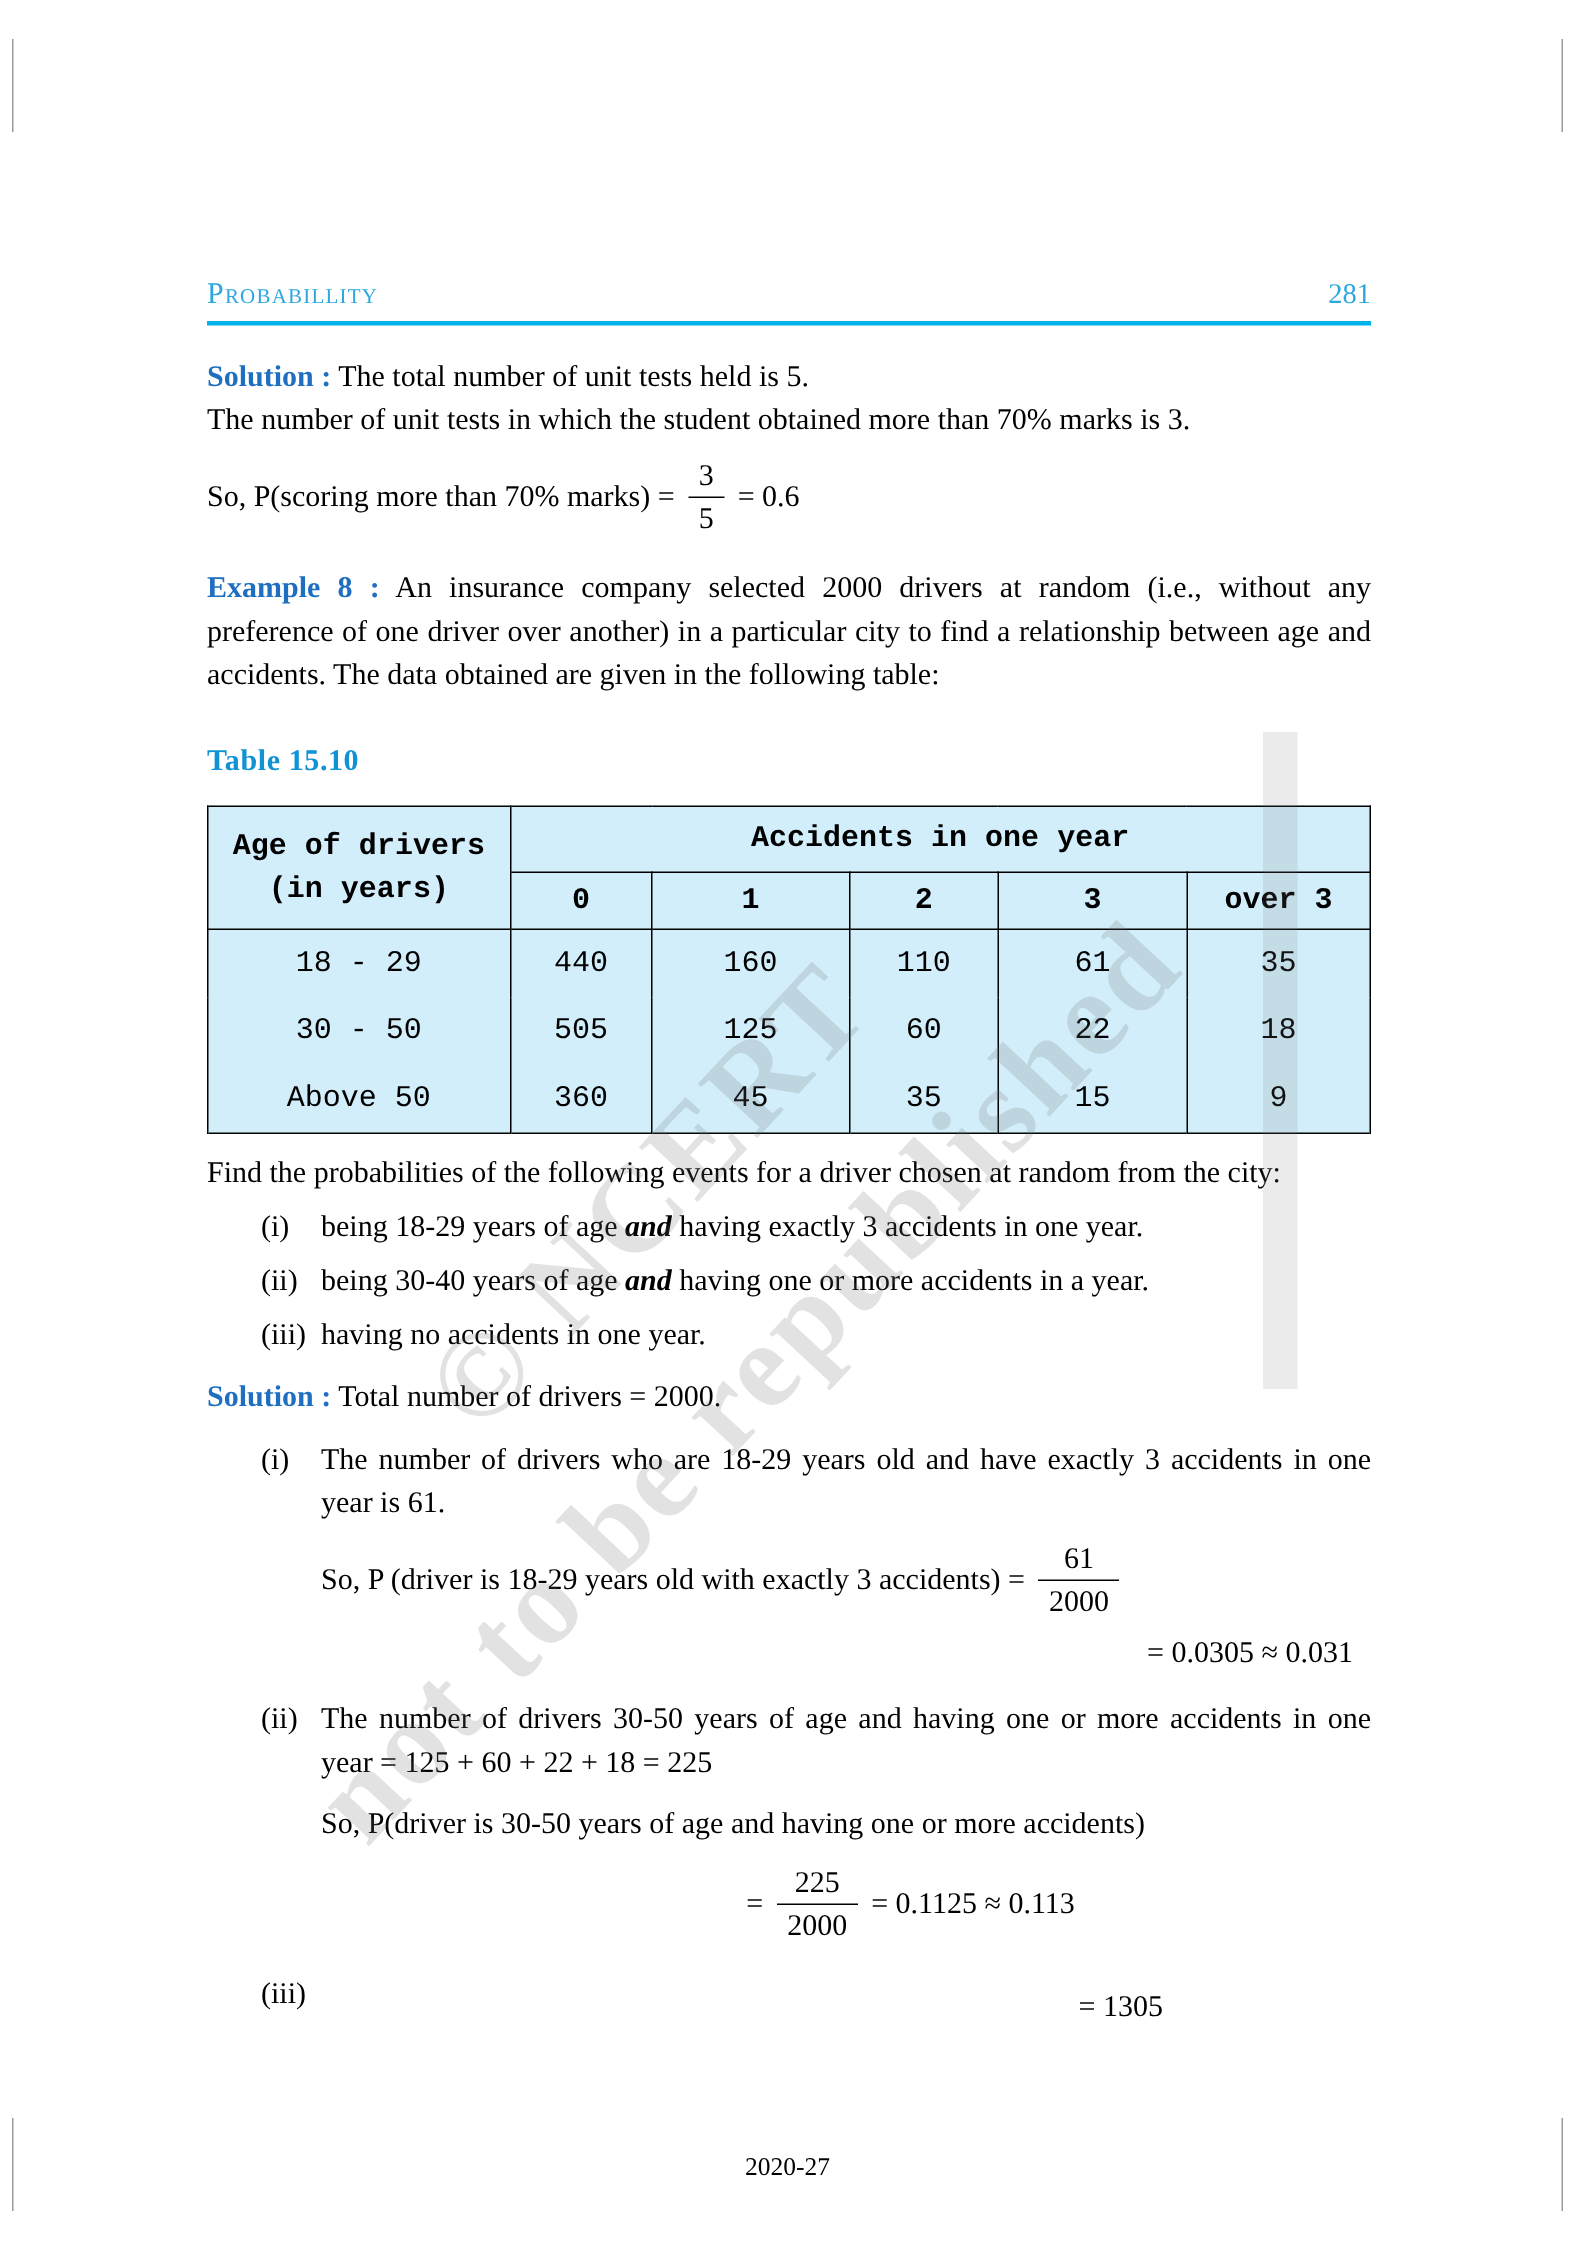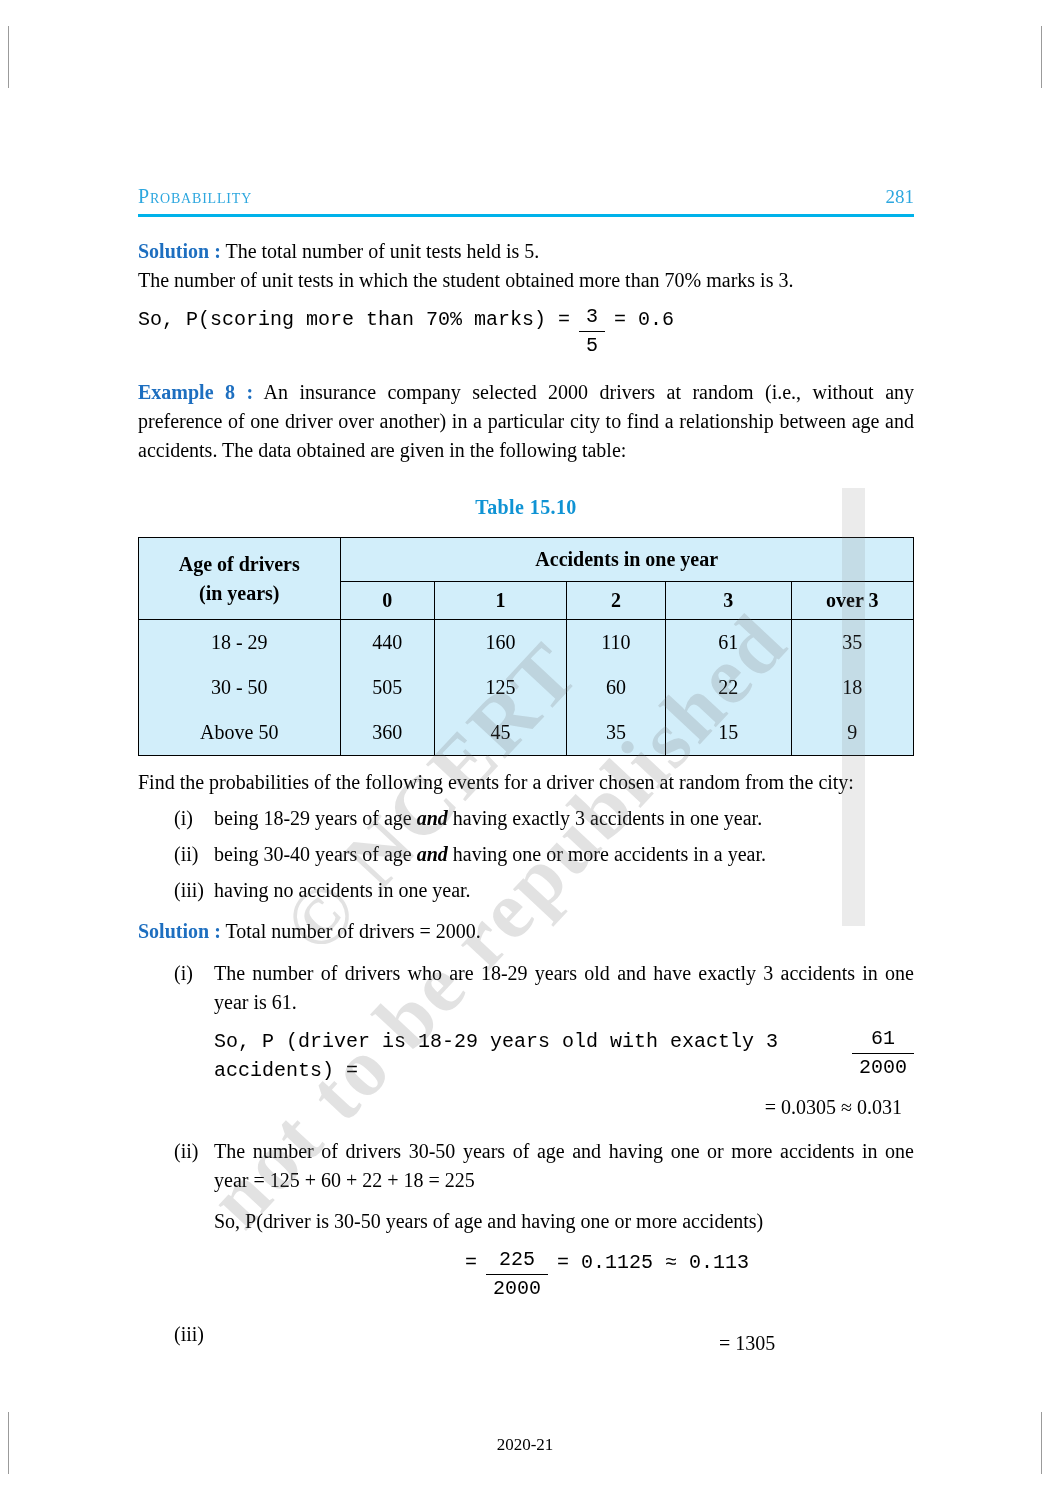--- a/index.html
+++ b/index.html
@@ -27,27 +27,27 @@
   .page-header{display:flex;justify-content:space-between;align-items:baseline;}
   .running-head{font-variant:small-caps;letter-spacing:.8px;color:var(--header-blue);font-size:20px;}
   .page-number{color:var(--header-blue);font-size:19px;}
   .rule{height:3px;background:var(--rule-cyan);margin-top:3px;}
 
   .label-blue{color:var(--label-blue);font-weight:bold;}
   .para{margin-top:12px;}
   .mt-lg{margin-top:20px;}
   .justify{text-align:justify;}
 
-  .equation{display:flex;gap:9px;margin:10px 0 6px;font-family:Liberation Mono, monospace;}
+  .equation{display:flex;align-items:center;gap:9px;margin:10px 0 6px;}
   .frac{display:inline-flex;flex-direction:column;align-items:center;line-height:1.2;}
   .frac-num{padding:0 7px 2px;}
   .frac-den{border-top:1.6px solid #000;padding:2px 7px 0;}
 
-  .table-title{margin-top:28px;text-align:center;font-weight:bold;color:var(--title-blue);letter-spacing:.4px;}
-  .data-table{width:100%;margin-top:15px;border-collapse:collapse;background:var(--table-bg);border:1.6px solid #000;}
+  .table-title{margin-top:28px;font-weight:bold;color:var(--title-blue);letter-spacing:.4px;}
+  .data-table{width:100%;margin-top:15px;border-collapse:collapse;background:var(--table-bg);border:1.6px solid #000;font-family:Liberation Mono, monospace;}
   .data-table th,.data-table td{border:1px solid #000;}
   .data-table thead th{font-weight:bold;text-align:center;padding:7px 6px;}
   .data-table thead tr + tr th{padding:4px 6px;}
   .data-table tbody td{border-top:none;border-bottom:none;text-align:center;padding:8px 4px;}
   .data-table tbody td.age-cell{text-align:center;}
 
   .qitem{display:flex;margin-top:7px;}
   .qitem .marker{flex:0 0 40px;margin-left:36px;}
   .qitem .qtext{flex:1;}
 
@@ -225,15 +225,15 @@
         <div class="result-shift">= 1305</div>
       </div>
     </div>
 
   </div>
 
   <div class="wm wm-ncert">© NCERT</div>
   <div class="wm wm-republished">not to be republished</div>
   <div class="wm-band"></div>
 
-  <div class="footer">2020-21</div>
+  <div class="footer">2020-27</div>
 
 </div>
 
 </body></html>

